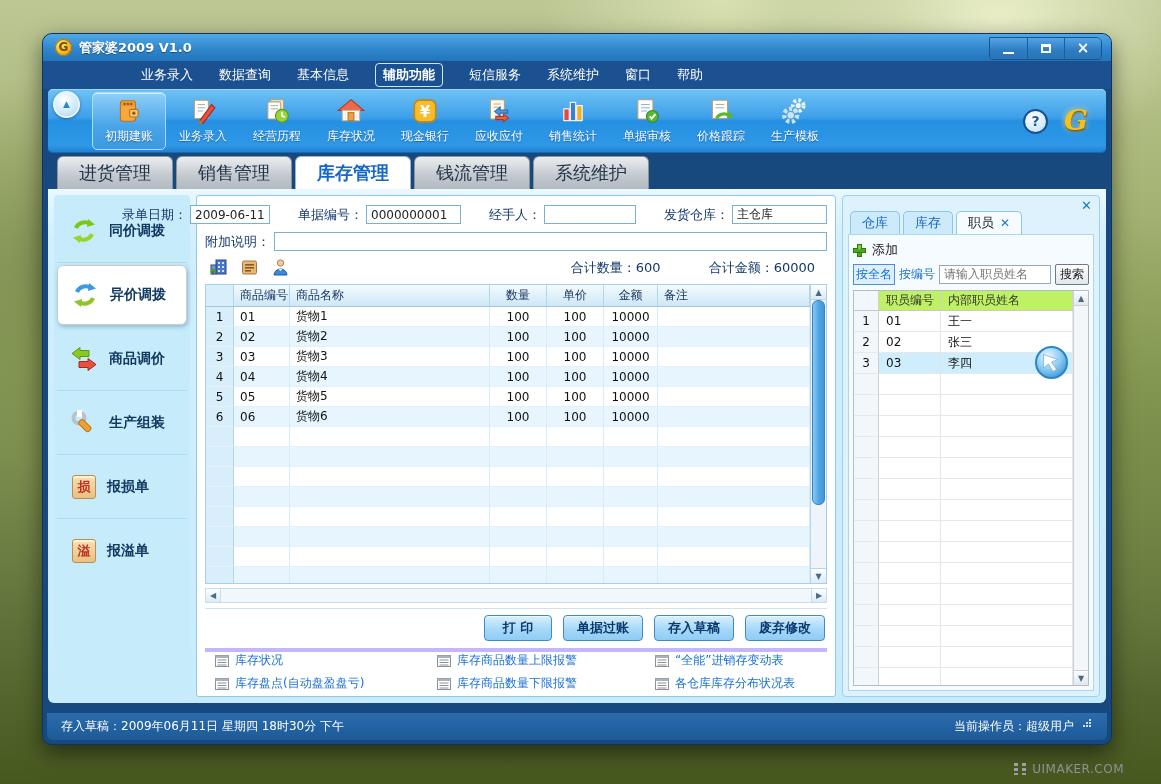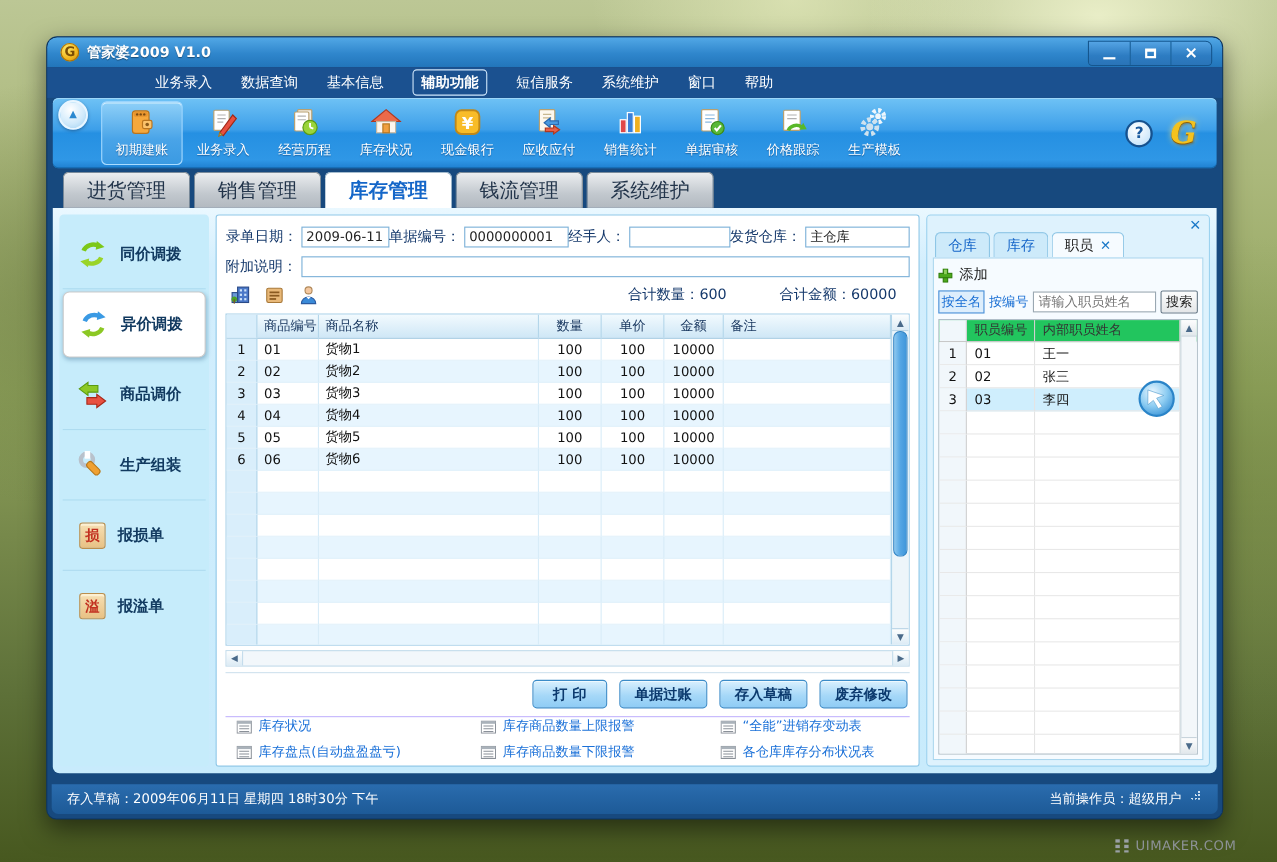--- a/index.html
+++ b/index.html
@@ -88,21 +88,21 @@
   .side-item.active { background:#fff; border:1px solid #cccccc; border-radius:6px;
     box-shadow:1px 2px 4px rgba(40,90,130,.35); height:60px; margin:2px 0; }
   .sicon { width:28px; height:28px; flex:0 0 28px; }
   .box-icon { width:24px; height:24px; margin-left:2px; background:linear-gradient(180deg,#f6e0b4,#e8c184);
     border:1px solid #bb8f4e; border-radius:3px; display:flex; align-items:center; justify-content:center;
     color:#c23020; font-size:13px; font-weight:bold; box-shadow:inset 0 2px 0 #fdf0d2; }
 
   
   .main { flex:1; background:#fff; border:1px solid #90c8e8; border-radius:3px;
     display:flex; flex-direction:column; padding:7px 8px 4px 8px; min-width:0; }
-  .frow1 { display:flex; align-items:center; justify-content:center; height:24px; }
+  .frow1 { display:flex; align-items:center; justify-content:flex-end; height:24px;gap:28px; }
   .fgroup { display:flex; align-items:center; gap:3px; }
   .flabel { color:#14386b; font-size:13px; white-space:nowrap; }
   .tinput { height:19px; border:1px solid #7ab0d8; font-size:12px; padding:0 4px; color:#222;
     font-family:inherit; background:#fff; }
   .frow2 { display:flex; align-items:center; gap:4px; height:24px; margin-top:3px; }
   .frow2 .tinput { flex:1; }
   .frow3 { display:flex; align-items:center; height:26px; margin-top:1px; }
   .mini-icons { display:flex; align-items:center; gap:12px; padding-left:4px; }
   .totals { margin-left:auto; display:flex; gap:48px; padding-right:12px; color:#14386b; font-size:13px; }
 
@@ -134,21 +134,21 @@
     background:linear-gradient(90deg,#8cc8f0,#54a6e4 50%,#3f96da); border:1px solid #2f84c6; }
 
   
   .hscroll { height:15px; margin-top:4px; border:1px solid #c4dcec; background:#f2f7fb; position:relative; }
   .hs-arrow { position:absolute; top:0; width:15px; height:13px; display:flex; align-items:center; justify-content:center;
     color:#4a6a8a; font-size:8px; background:linear-gradient(180deg,#fdfefe,#dcebf5); }
   .hs-arrow.left { left:0; border-right:1px solid #c4dcec; }
   .hs-arrow.right { right:0; border-left:1px solid #c4dcec; }
 
   
-  .actions { margin-top:5px; border-top:1px solid #cfe2ee; border-bottom:1px solid #c4b5fd;
+  .actions { margin-top:5px; border-top:1px solid #cfe2ee; border-bottom:4px solid #c4b5fd;
     padding:6px 2px 7px 0; display:flex; justify-content:flex-end; gap:11px; }
   .act-btn { min-width:68px; padding:3px 13px; font-size:13px; font-weight:bold; color:#0c3a6e;
     background:linear-gradient(180deg,#d9f0fe,#a6d8f8 55%,#8fccf5); border:1px solid #3c8cc8; border-radius:4px;
     box-shadow:inset 0 1px 0 #eef9ff; font-family:inherit; }
 
   
   .links { flex:1; display:grid; grid-template-columns:222px 218px 1fr; align-content:space-evenly;
     padding-left:10px; row-gap:6px; }
   .link { display:flex; align-items:center; gap:6px; color:#1a70d8; font-size:12px; white-space:nowrap; }
 
@@ -163,21 +163,21 @@
   .rp-tab .tab-x { color:#1a78c8; font-weight:bold; font-size:12px; line-height:1; }
   .rp-body { flex:1; background:#f6fbff; border:1px solid #aad6ee; display:flex; flex-direction:column; padding:4px; min-height:0; }
   .rp-add { display:flex; align-items:center; gap:6px; height:22px; color:#222; font-size:13px; }
   .rp-search { display:flex; align-items:center; gap:4px; height:26px; }
   .filter-name { border:1px solid #4a90d8; color:#1a6fd4; font-size:12px; padding:1px 2px; background:#ddeefc; white-space:nowrap; }
   .filter-code { color:#1a6fd4; font-size:12px; white-space:nowrap; }
   .rp-input { flex:1; height:19px; border:1px solid #9aa8b2; font-size:12px; padding:0 4px; font-family:inherit; min-width:0; }
   .rp-search-btn { border:1px solid #6a7a88; background:linear-gradient(180deg,#fcfcfc,#e4e6e8); font-size:12px;
     padding:1px 4px; border-radius:2px; color:#222; font-family:inherit; white-space:nowrap; }
   .rp-table { flex:1; margin-top:3px; background:#fff; border:1px solid #b0bec8; position:relative; overflow:hidden; }
-  .rp-head { display:flex; height:20px; background:#22c55e; border-bottom:1px solid #c8c8c8; color:#333; padding-right:15px; }
+  .rp-head { display:flex; height:20px; background:#bef264; border-bottom:1px solid #c8c8c8; color:#333; padding-right:15px; }
   .rp-head .th { display:flex; align-items:center; padding-left:7px; border-right:1px solid #d0d0d0; font-size:12px; }
   .rp-rows { position:absolute; top:20px; left:0; right:15px; bottom:0; }
   .rtr { display:flex; height:21px; }
   .rtr.selected { background:#cfeefd; }
   .rtd { border-right:1px solid #e4e4e4; border-bottom:1px solid #e8e8e8; display:flex; align-items:center;
     padding-left:7px; font-size:12px; color:#111; }
   .r-no { width:25px; justify-content:center; padding-left:0; background:#f1f7fb; border-right:1px solid #d0d0d0; }
   .r-code { width:62px; }
   .r-name { flex:1; }
   .rp-vscroll { position:absolute; top:0; right:0; bottom:0; width:15px; background:#f3f7fa; border-left:1px solid #c8d4dc; }

